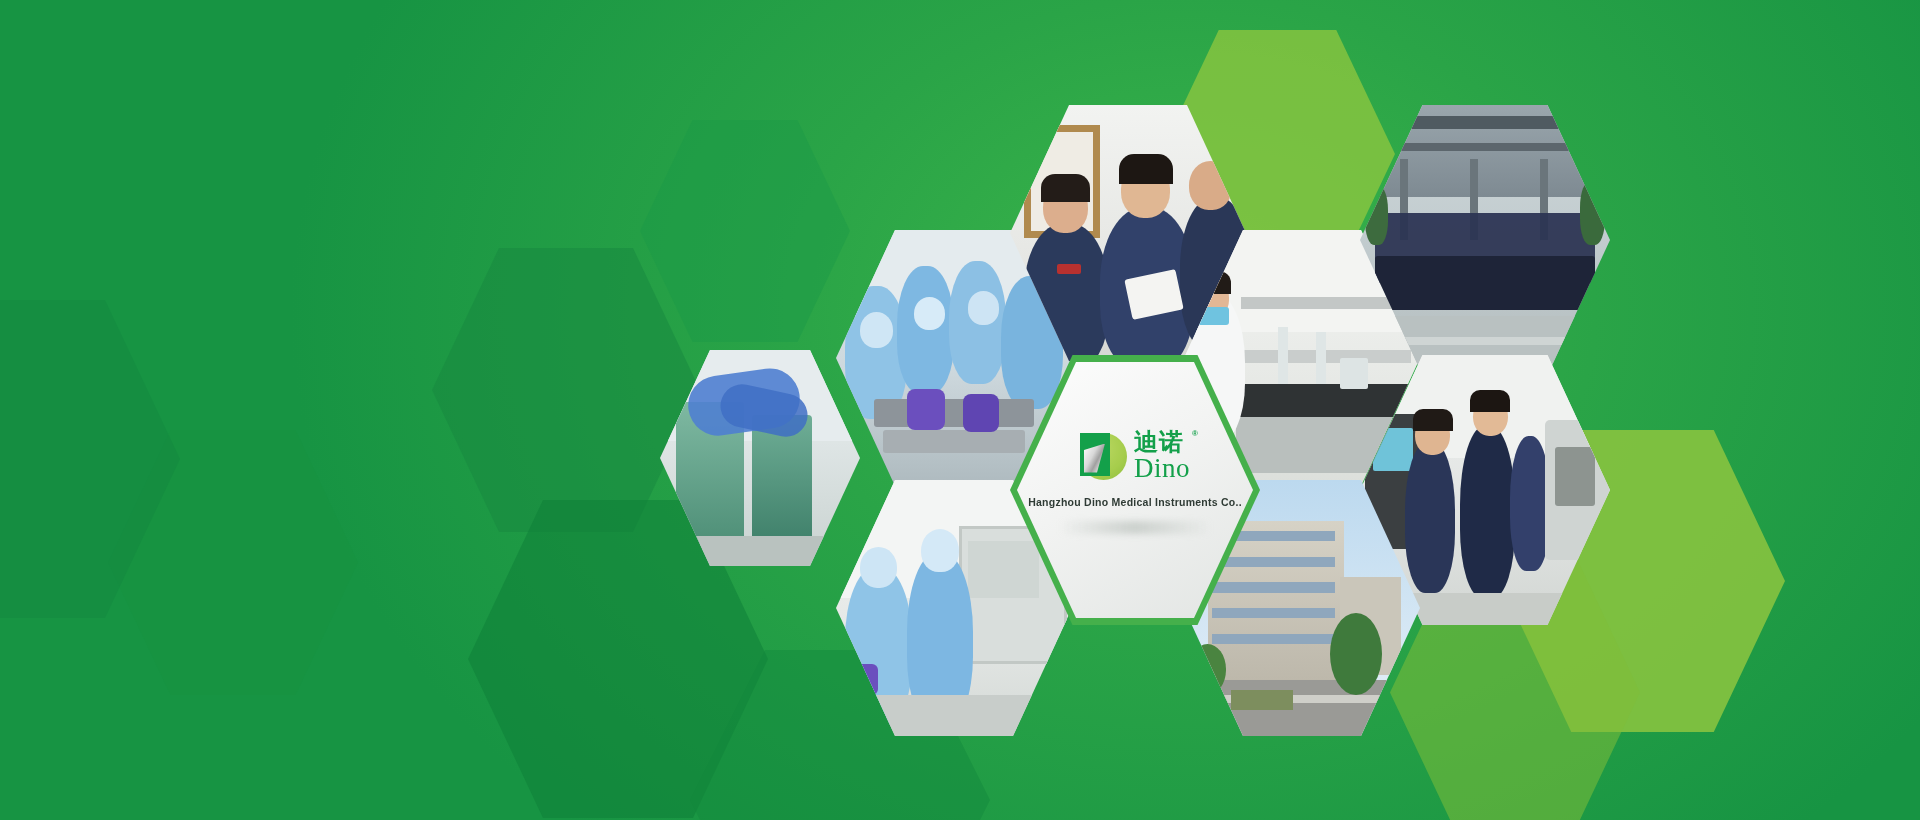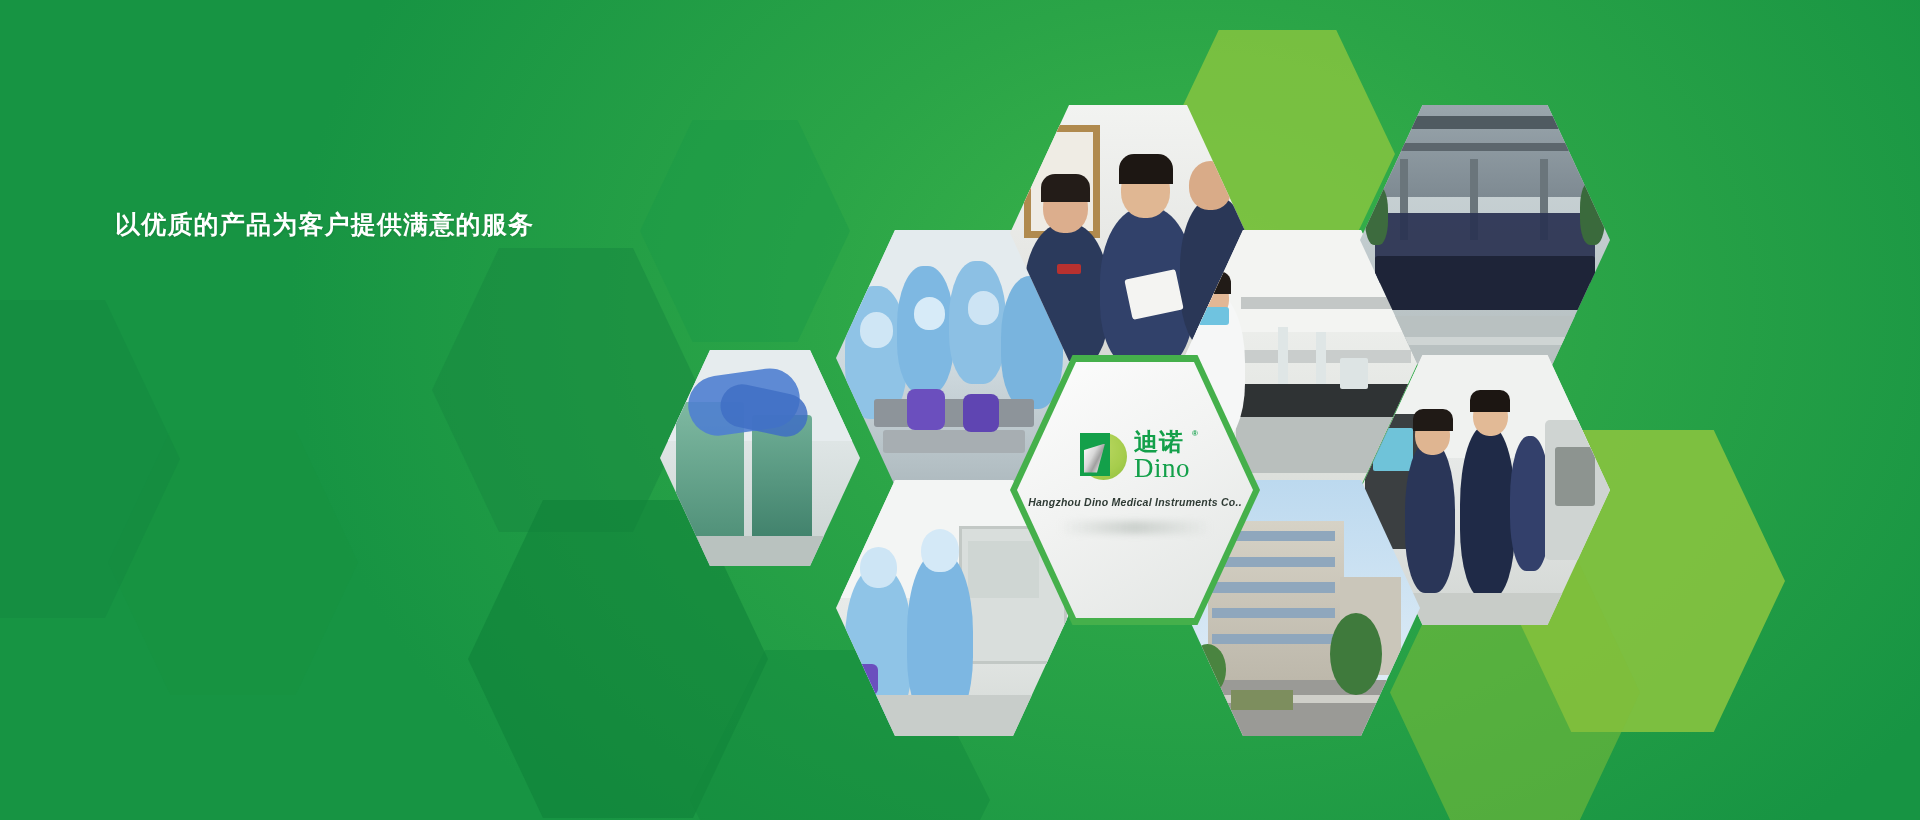--- a/index.html
+++ b/index.html
@@ -114,21 +114,21 @@
     font-size:24px; font-weight:bold; color:#13a04a; letter-spacing:1px;
     position:relative;
   }
   .ch-reg { font-size:8px; vertical-align:super; position:absolute; right:-9px; top:0; }
   .ch-en {
     font-family:"Liberation Serif","DejaVu Serif",serif;
     font-size:27px; color:#13a04a; margin-top:1px; letter-spacing:.5px;
   }
   .ch-caption {
     margin-top:14px; font-size:10.5px; font-weight:bold; color:#2f3b35;
-    letter-spacing:.25px; white-space:nowrap;font-style:italic;
+    letter-spacing:.25px; white-space:nowrap;
   }
   .ch-blur {
     margin-top:13px; width:152px; height:13px; border-radius:3px;
     background:linear-gradient(90deg,rgba(190,196,191,.0),rgba(176,184,178,.55),rgba(190,196,191,.0));
     filter:blur(3px);
   }
 
   
   .sky { position:absolute; inset:0; background:linear-gradient(#bcd9ef,#e7f1f8); }
   .blob { position:absolute; border-radius:46% 46% 40% 40%; }
@@ -149,21 +149,20 @@
     <div class="hexdeco" style="left:1500px;top:430px;width:285px;height:302px;background:#8dc63f;opacity:.85;"></div>
     <div class="hexdeco" style="left:1390px;top:560px;width:250px;height:265px;background:#7fbe38;opacity:.55;"></div>
     <div class="hexdeco" style="left:-120px;top:300px;width:300px;height:318px;background:#108140;opacity:.30;"></div>
     <div class="hexdeco" style="left:640px;top:120px;width:210px;height:222px;background:#1b9a46;opacity:.45;"></div>
   </div>
 
   <div class="left-col">
 
 
     <div class="tagline">
-      <div class="tag-line">以优质的产品为客户提供满意的服务</div>
     </div>
 
   </div>
 
   <div id="cluster">
 
     <div class="hex" style="left:0px;top:245px;width:200px;height:216px;">
       <div class="ph" style="background:linear-gradient(#e9eef0 0%,#dfe6e6 40%,#c9d2d0 100%);">
         <div class="rect" style="left:0;top:0;width:100%;height:42%;background:#e6ecee;"></div>
         <div class="rect" style="left:8%;top:24%;width:34%;height:66%;background:linear-gradient(#7fb9a2,#4e8f77);border-radius:4px;"></div>

